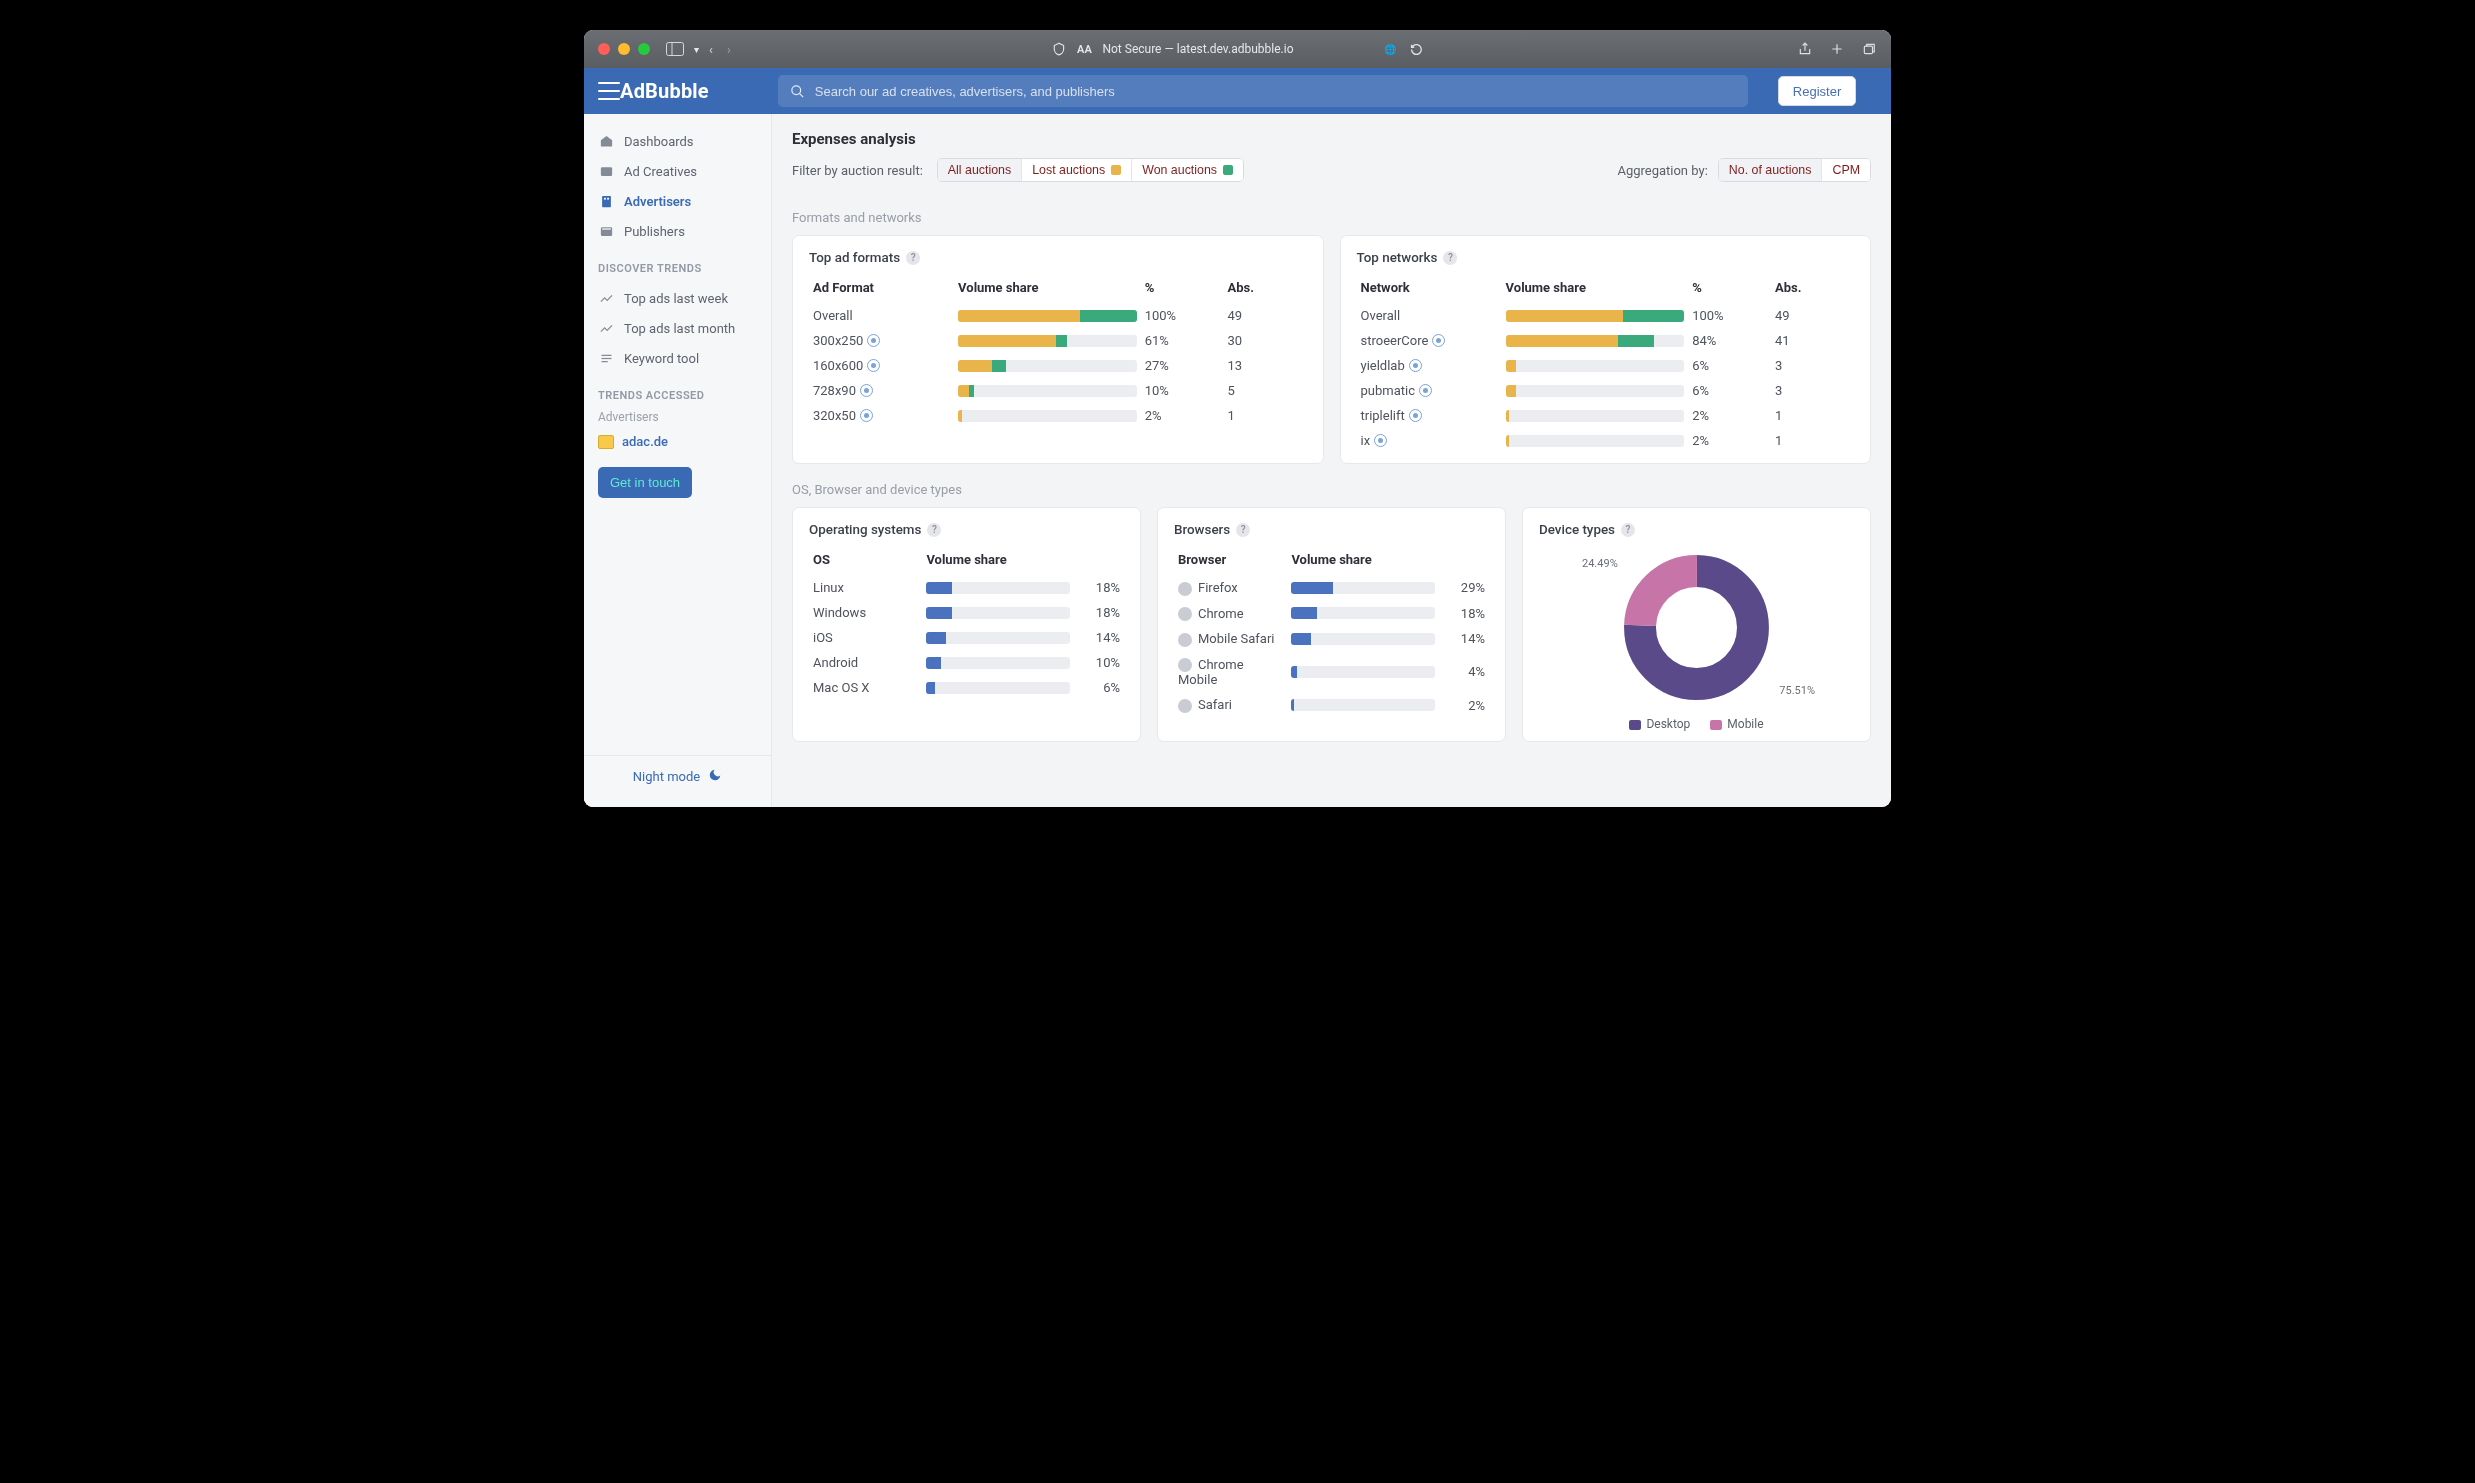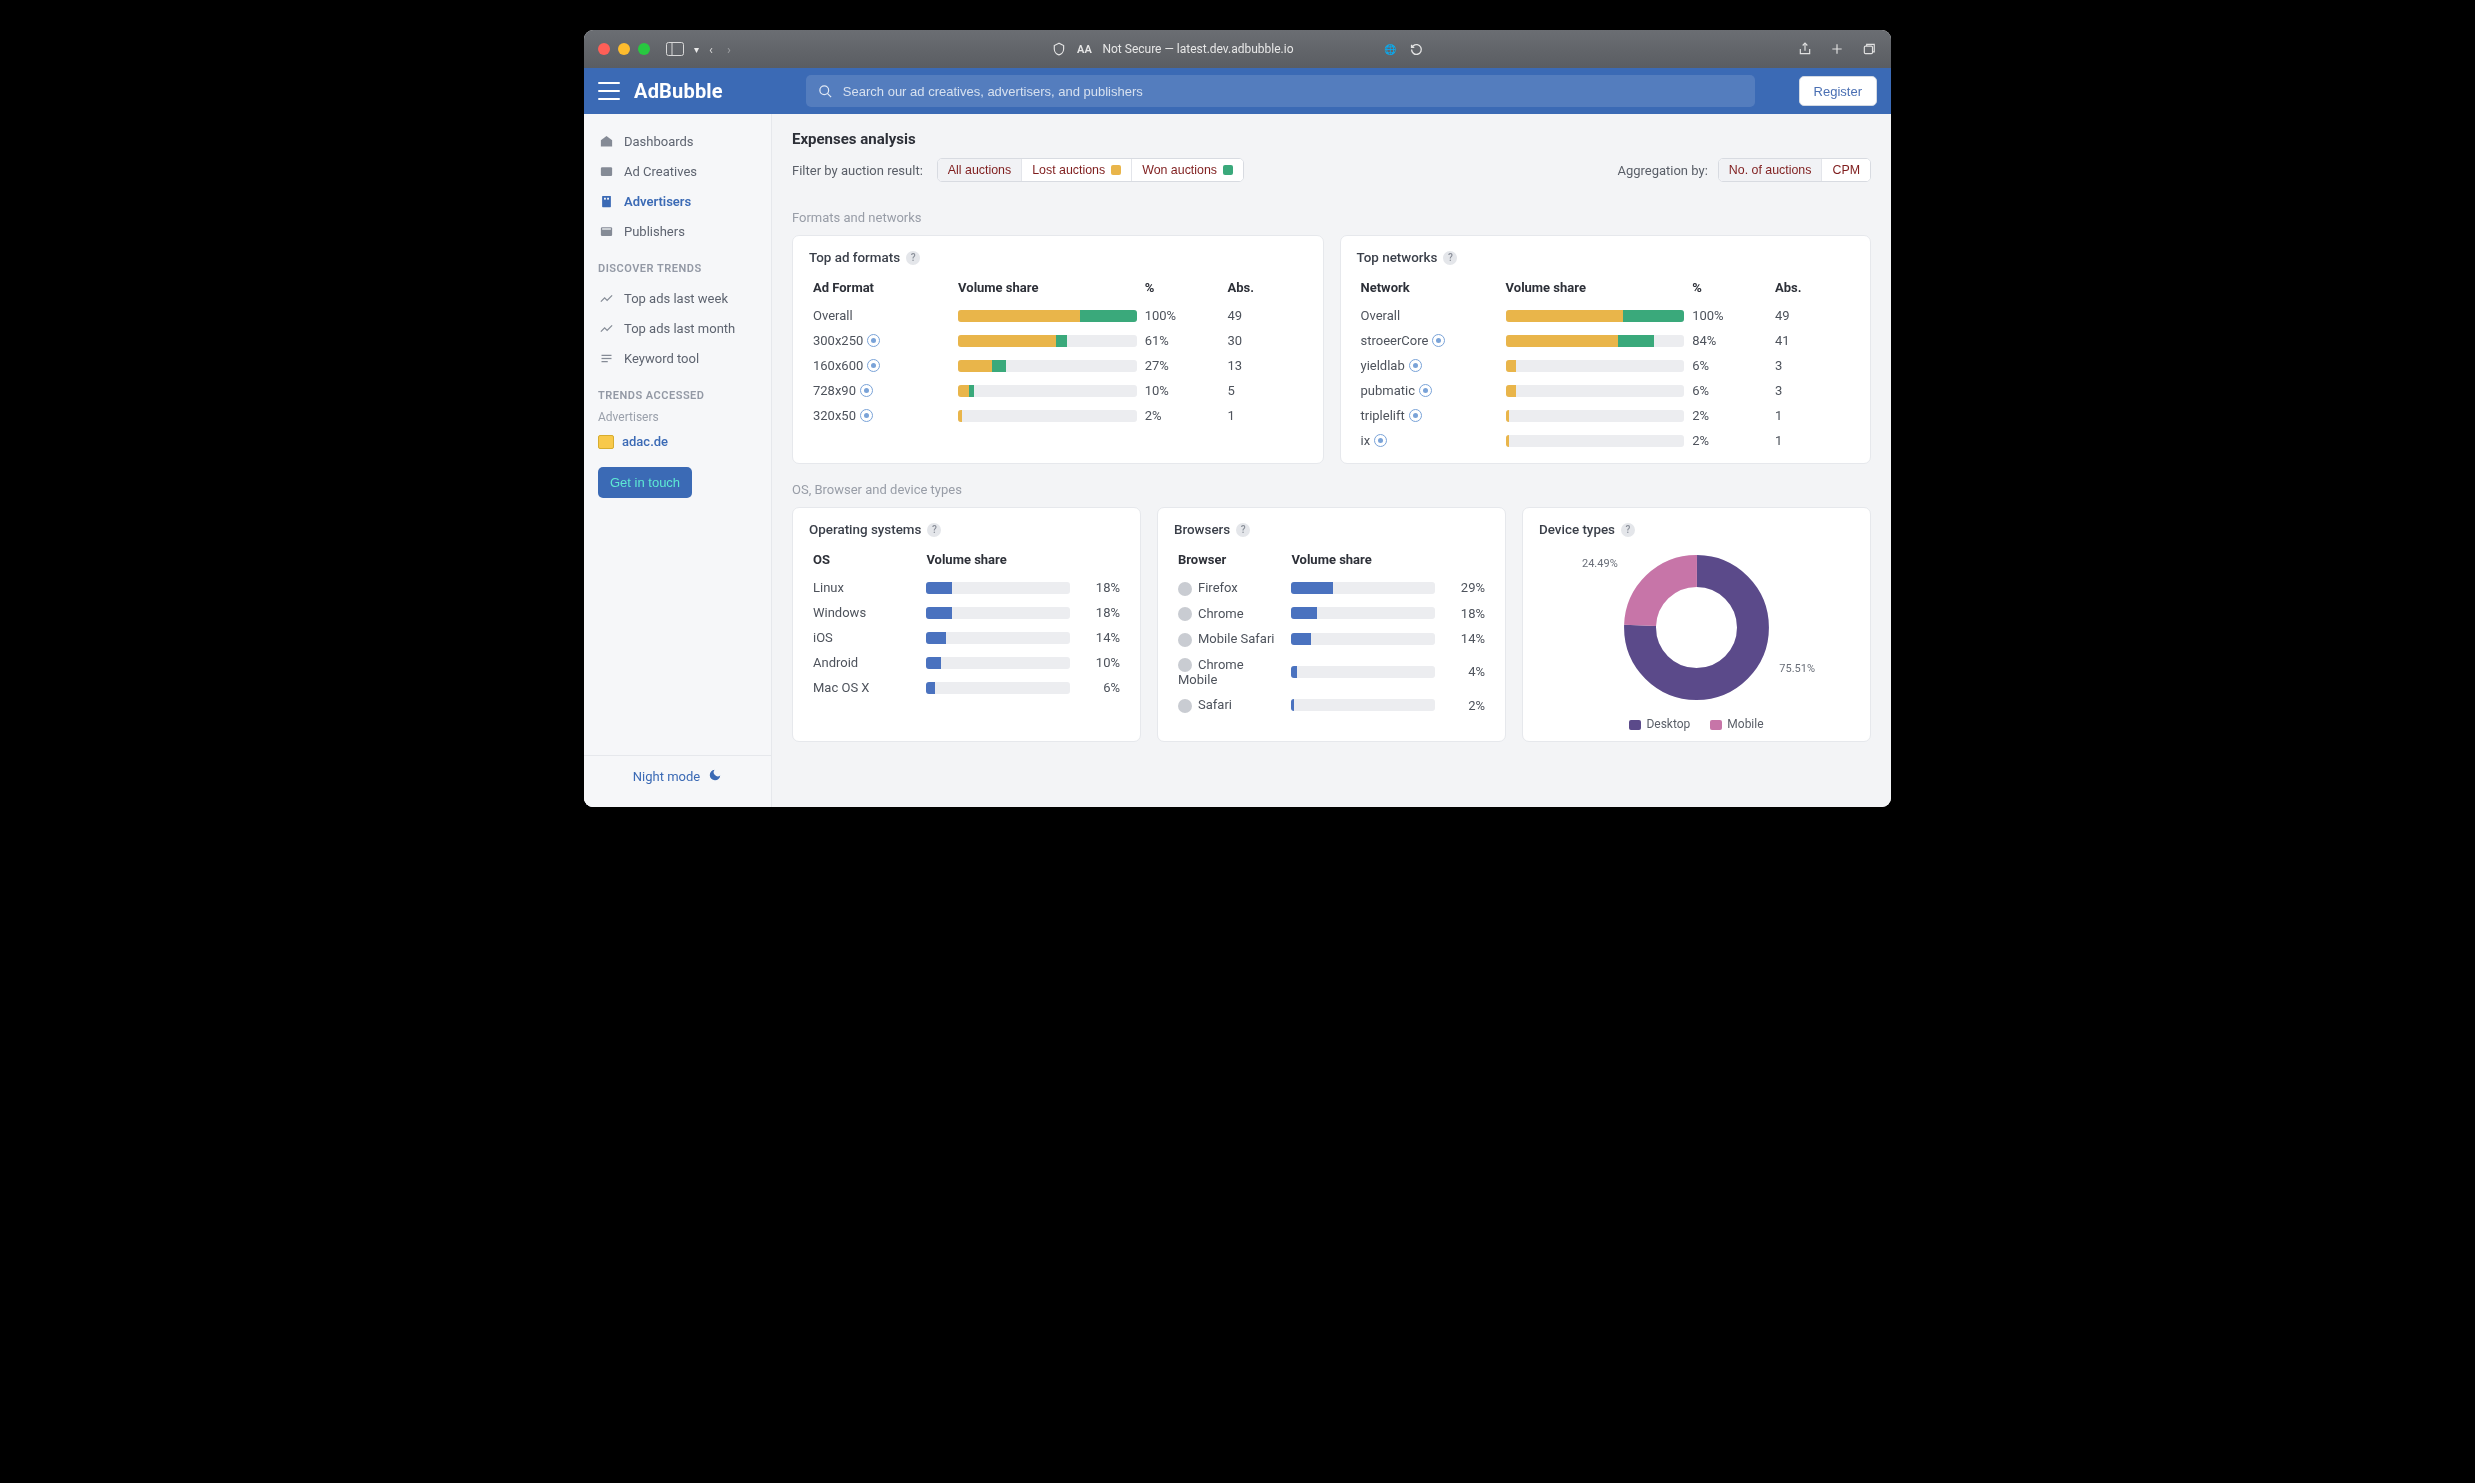--- a/index.html
+++ b/index.html
@@ -38,21 +38,20 @@
 .tb-center { position:absolute; left:50%; transform:translateX(-50%); display:flex; align-items:center; gap:10px; color:#e7e7e7; font-size:12px; }
 .tb-right { margin-left:auto; display:flex; gap:16px; color:#e0e0e0; }
 .tb-icon { width:16px; height:16px; display:inline-flex; align-items:center; justify-content:center; }
 
 .topbar {
   height: 46px;
   background: #3b6ab5;
   display: flex;
   align-items: center;
   padding: 0 14px;
-  gap: 14px;
 }
 .hamburger { width: 22px; height: 18px; display:flex; flex-direction:column; justify-content:space-between; cursor:pointer;}
 .hamburger span { height:2px; background:#fff; border-radius:1px; }
 .logo { color:#fff; font-weight:700; font-size:20px; letter-spacing:0.2px; }
 .search-wrap {
   flex: 1;
   max-width: 970px;
   height: 32px;
   background: rgba(255,255,255,0.13);
   border-radius: 5px;
@@ -682,21 +681,21 @@
               <span class="help-q">?</span>
             </div>
           <div class="donut-wrap">
             <div style="position:relative;">
               <span class="pct-label" style="position:absolute; left:-40px; top:4px;">24.49%</span>
               <svg class="donut-svg" viewBox="0 0 42 42">
                 <circle cx="21" cy="21" r="15.915" fill="none" stroke="#f1f1f3" stroke-width="9"></circle>
                 <circle id="donut-desktop" cx="21" cy="21" r="15.915" fill="none" stroke-width="9" stroke-dashoffset="25" stroke="#5b4a8a" stroke-dasharray="75.51 24.489999999999995"></circle>
                 <circle id="donut-mobile" cx="21" cy="21" r="15.915" fill="none" stroke-width="9" stroke="#c775a8" stroke-dasharray="24.49 75.51" stroke-dashoffset="-50.510000000000005"></circle>
               </svg>
-              <span class="pct-label" style="position:absolute; right:-44px; bottom:30px;">75.51%</span>
+              <span class="pct-label" style="position:absolute; right:-44px; bottom:8px;">75.51%</span>
             </div>
             <div class="legend">
               <span><span class="sw" id="sw-desktop" style="background: rgb(91, 74, 138);"></span><span>Desktop</span></span>
               <span><span class="sw" id="sw-mobile" style="background: rgb(199, 117, 168);"></span><span>Mobile</span></span>
             </div>
           </div>
         </div>
       </div>
     </main>
   </div>

